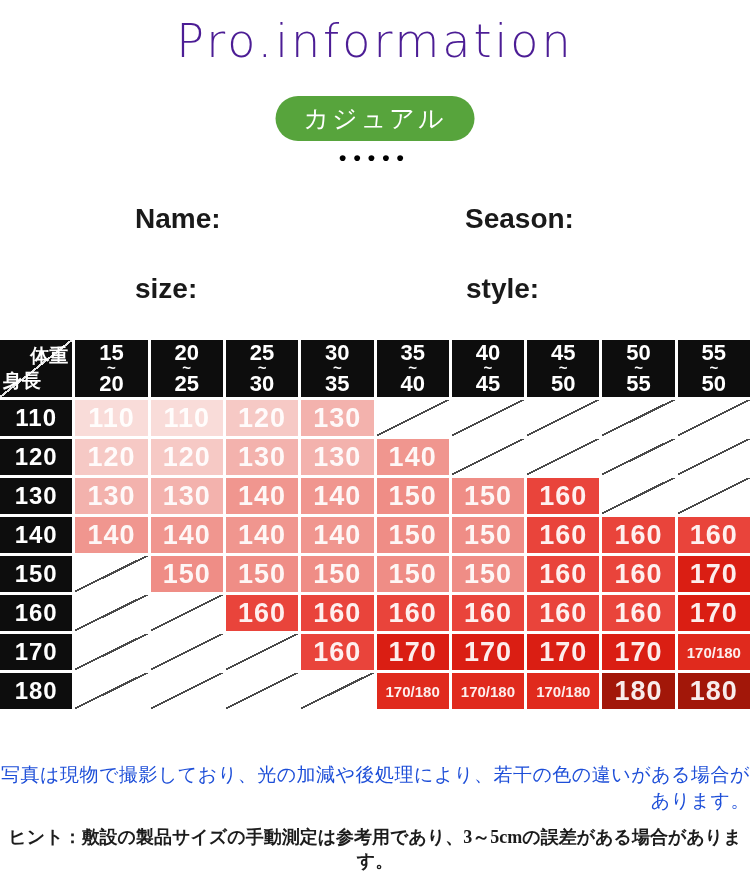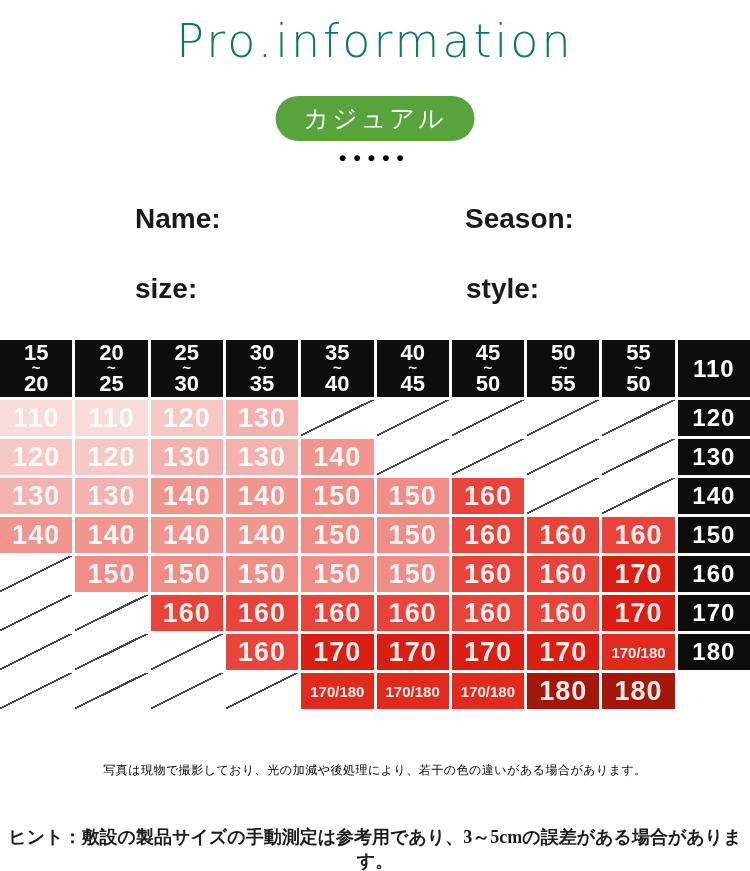--- a/index.html
+++ b/index.html
@@ -3,21 +3,21 @@
 <meta charset="utf-8">
 <style>
   html,body{margin:0;padding:0;}
   body{
     width:750px;height:871px;position:relative;background:#ffffff;
     font-family:"Liberation Sans",sans-serif;overflow:hidden;
   }
   .title{
     position:absolute;top:14px;left:0;width:100%;text-align:center;
     font-family:"DejaVu Sans",sans-serif;font-weight:300;font-size:46px;
-    color:#0f766e;letter-spacing:3px;
+    color:#4c1d95;letter-spacing:3px;
   }
   .badge{
     position:absolute;top:96px;left:50%;transform:translateX(-50%);
     color:#fff;font-size:25px;letter-spacing:3px;line-height:1;
     padding:10px 28px;border-radius:23px;white-space:nowrap;
   }
   .dots{
     position:absolute;top:146px;left:0;width:100%;text-align:center;
     font-size:21px;letter-spacing:7px;color:#000;font-weight:bold;
   }
@@ -49,22 +49,22 @@
   .hrow{background:#0d0d0d;font-size:24px;letter-spacing:1px;}
   .val{font-size:27px;color:rgba(255,255,255,.92);letter-spacing:1px;}
   .val.small{font-size:15px;letter-spacing:0;}
   .empty{
     background-color:#fff;
     background-image:linear-gradient(to bottom right,
       transparent calc(50% - 1.5px),#4a4a4a calc(50% - 1.5px),
       #4a4a4a calc(50% + .5px),transparent calc(50% + .5px));
   }
   .note1{
-    position:absolute;top:762px;left:0;width:100%;text-align:center;
-    font-size:12px;color:#000000;letter-spacing:.5px;
+    position:absolute;top:762px;left:0;width:100%;text-align:right;
+    font-size:19px;color:#1d4ed8;letter-spacing:.5px;
   }
   .note2{
     position:absolute;top:825px;left:0;width:100%;text-align:center;
     font-family:"Liberation Serif",serif;font-weight:bold;font-size:18px;color:#1c1c1c;
   }
 </style>
 </head>
 <body>
 
 <div class="title">Pro.information</div>
@@ -80,20 +80,24 @@
   <span class="lbl">Season:</span><span class="val">春秋</span>
 </div>
 <div class="info-item" id="info-size">
   <span class="lbl">size:</span><span class="val latin">120-170cm</span>
 </div>
 <div class="info-item" id="info-style">
   <span class="lbl">style:</span><span class="val">カジュアル</span>
 </div>
 
 <div class="size-table" id="size-table" style="--hdr: #0d0d0d;">
+  <div class="cell corner">
+    <span class="c-top">体重</span>
+    <span class="c-bottom">身長</span>
+  </div>
 <div class="cell wcol">
       <span>15</span>
       <span class="tilde">~</span>
       <span>20</span>
     </div>
     <div class="cell wcol">
       <span>20</span>
       <span class="tilde">~</span>
       <span>25</span>
     </div>

